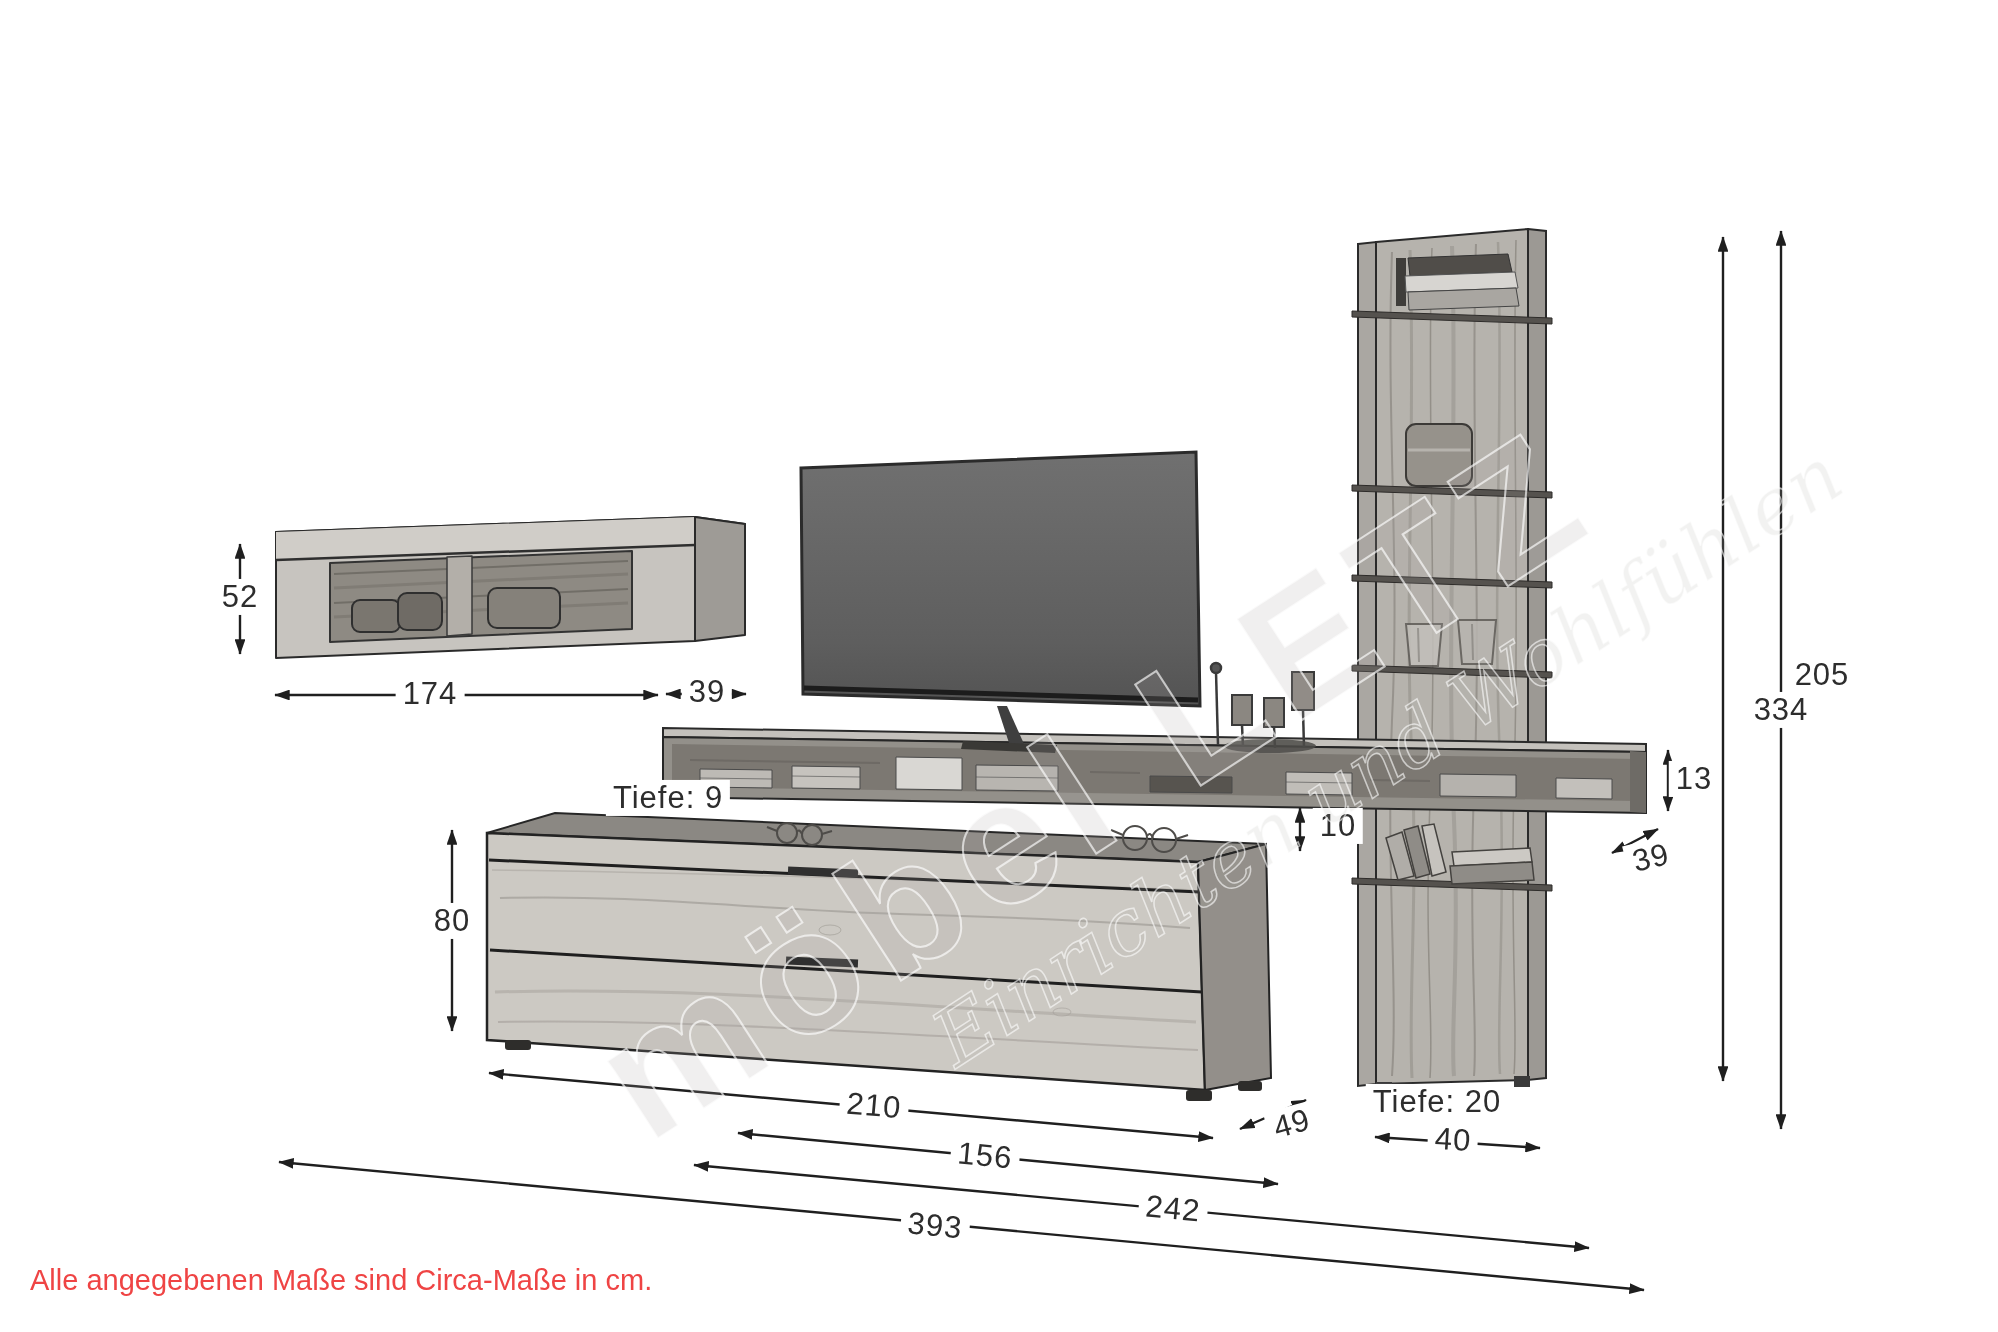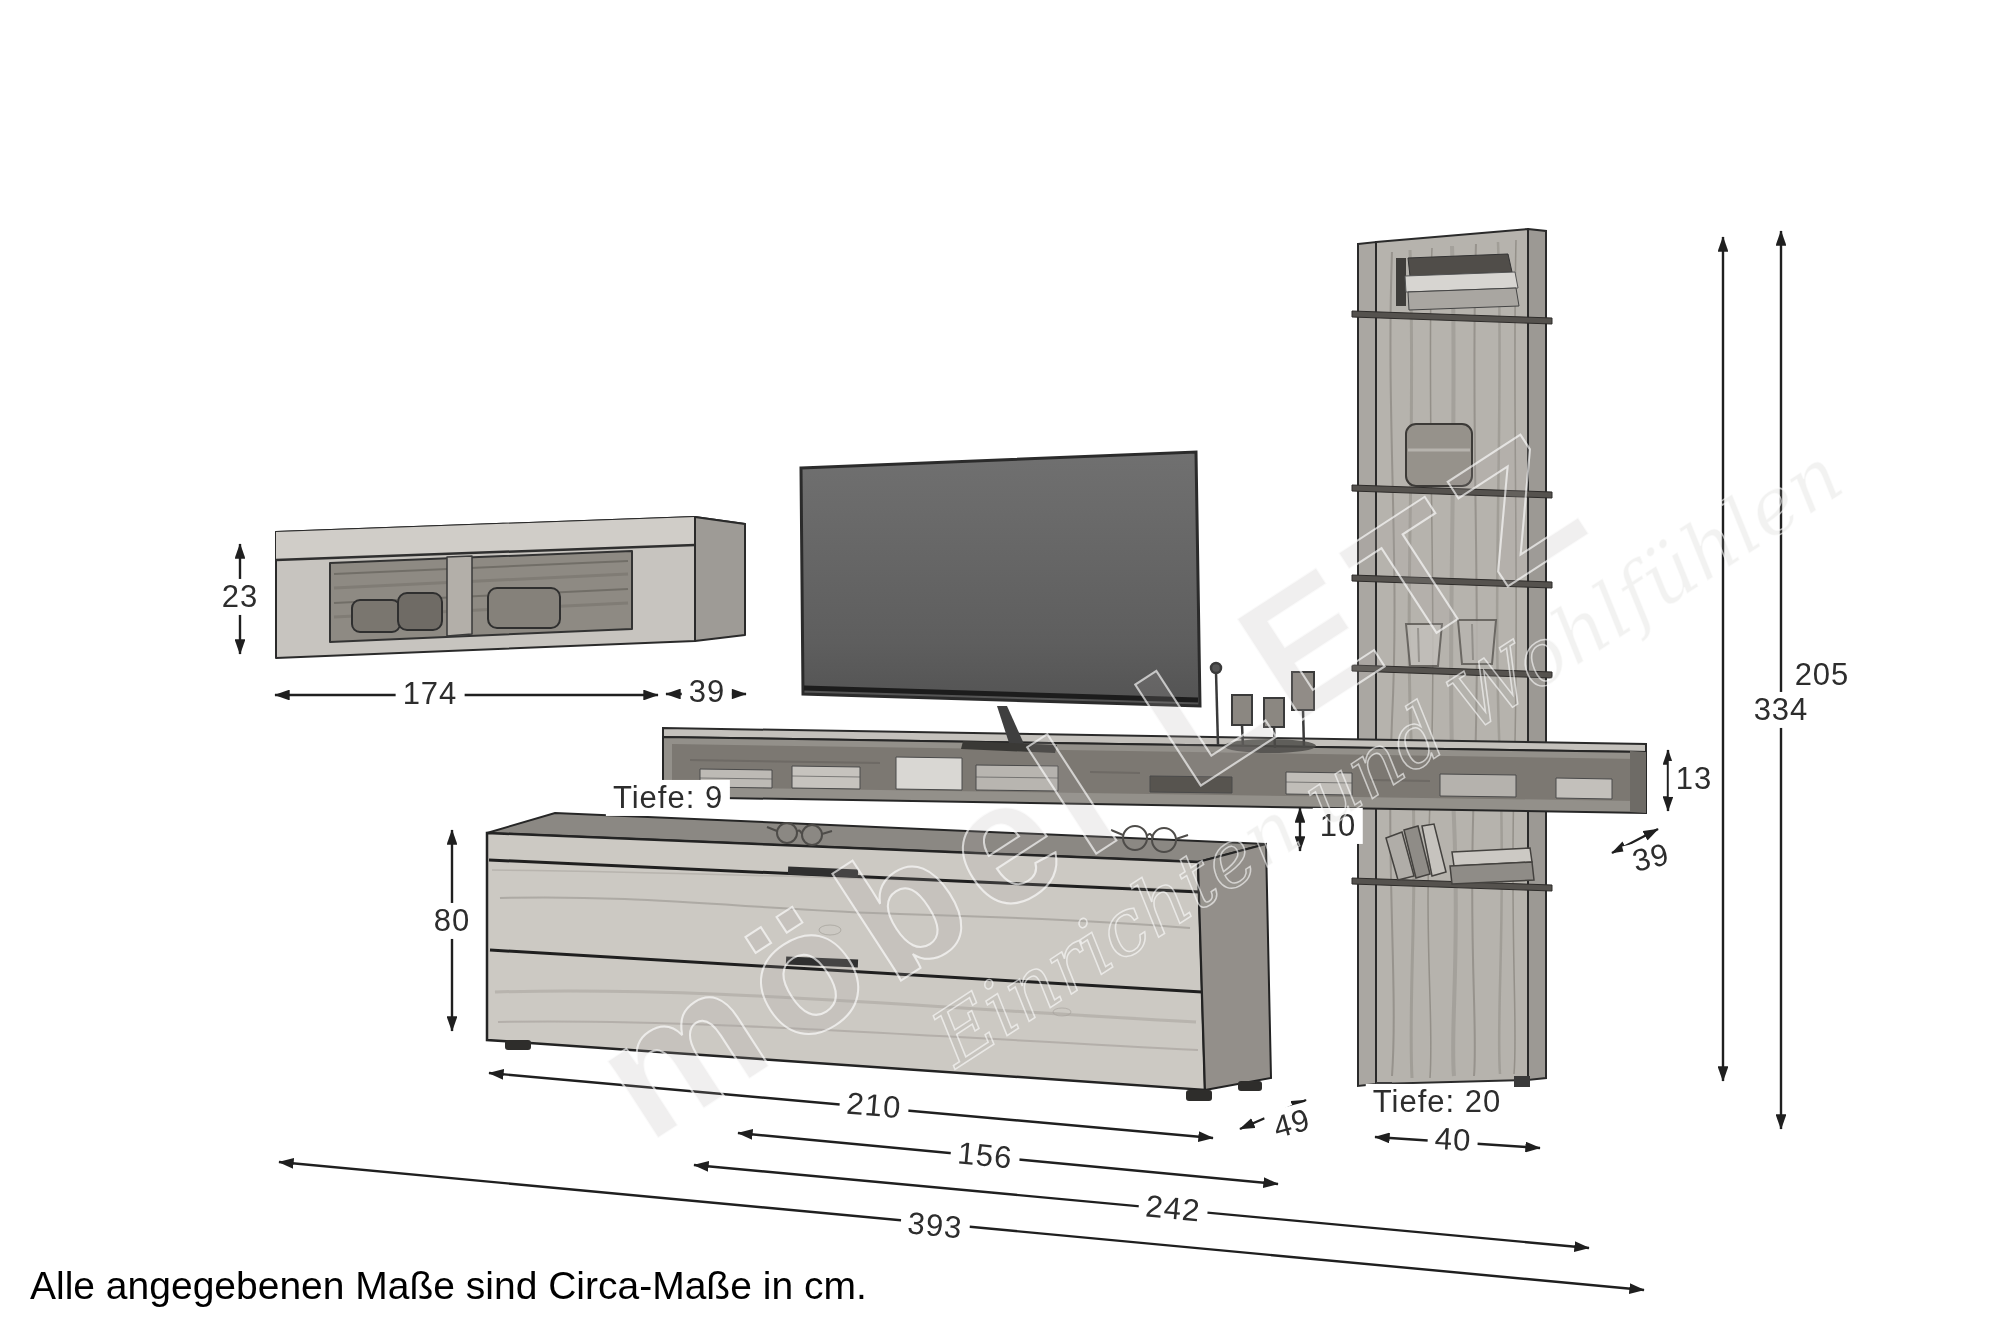--- a/index.html
+++ b/index.html
@@ -7,21 +7,21 @@
          font-family:"Liberation Sans",sans-serif;}
   #scene{position:absolute;left:0;top:0;width:1998px;height:1332px;}
   .dim{position:absolute;transform:translate(-50%,-50%);font-size:31px;font-weight:400;
        color:#2d2d2d;background:#fff;padding:1px 7px;white-space:nowrap;letter-spacing:1px;
        line-height:1.1;z-index:3;}
   .r5{transform:translate(-50%,-50%) rotate(5deg);}
   .r54{transform:translate(-50%,-50%) rotate(5.4deg);}
   .r35{transform:translate(-50%,-50%) rotate(3.5deg);}
   .rm15{transform:translate(-50%,-50%) rotate(-15deg);}
   .rm14{transform:translate(-50%,-50%) rotate(-14deg);}
-  .note{position:absolute;left:30px;top:1264px;font-size:39px;color:#000000;z-index:3;}
+  .note{position:absolute;left:30px;top:1264px;font-size:29px;color:#ef4444;z-index:3;}
   .watermark{position:absolute;left:560px;top:1010px;width:1400px;z-index:4;
              transform:rotate(-33deg);transform-origin:0 0;pointer-events:none;}
   .wm-brand{font-size:175px;font-weight:bold;letter-spacing:14px;
             color:rgba(170,168,164,0.18);-webkit-text-stroke:2px rgba(255,255,255,0.65);
             white-space:nowrap;}
   .wm-slogan{font-family:"DejaVu Serif",serif;font-style:italic;font-size:78px;
              margin:-8px 0 0 300px;color:rgba(175,172,168,0.16);
              -webkit-text-stroke:1.5px rgba(255,255,255,0.6);white-space:nowrap;}
 </style>
 </head>
@@ -205,21 +205,21 @@
       <line x1="694" y1="1165" x2="1589" y2="1248" marker-start="url(#ah)" marker-end="url(#ah)"></line>
       <line x1="279" y1="1162" x2="1644" y2="1290" marker-start="url(#ah)" marker-end="url(#ah)"></line>
     </g>
   </svg>
 
   <div class="watermark">
     <div class="wm-brand">möbel LETZ</div>
     <div class="wm-slogan">Einrichten und Wohlfühlen</div>
   </div>
 
-  <div class="dim" style="left:240px;top:597px">23</div>
+  <div class="dim" style="left:240px;top:597px">52</div>
   <div class="dim" style="left:430px;top:694px">174</div>
   <div class="dim" style="left:707px;top:692px">39</div>
   <div class="dim" style="left:668px;top:798px">Tiefe: 9</div>
   <div class="dim" style="left:1338px;top:826px">10</div>
   <div class="dim" style="left:1694px;top:779px">13</div>
   <div class="dim rm14" style="left:1651px;top:858px">39</div>
   <div class="dim" style="left:1822px;top:675px">205</div>
   <div class="dim" style="left:1781px;top:710px">334</div>
   <div class="dim" style="left:452px;top:921px">80</div>
   <div class="dim r5" style="left:874px;top:1106px">210</div>

